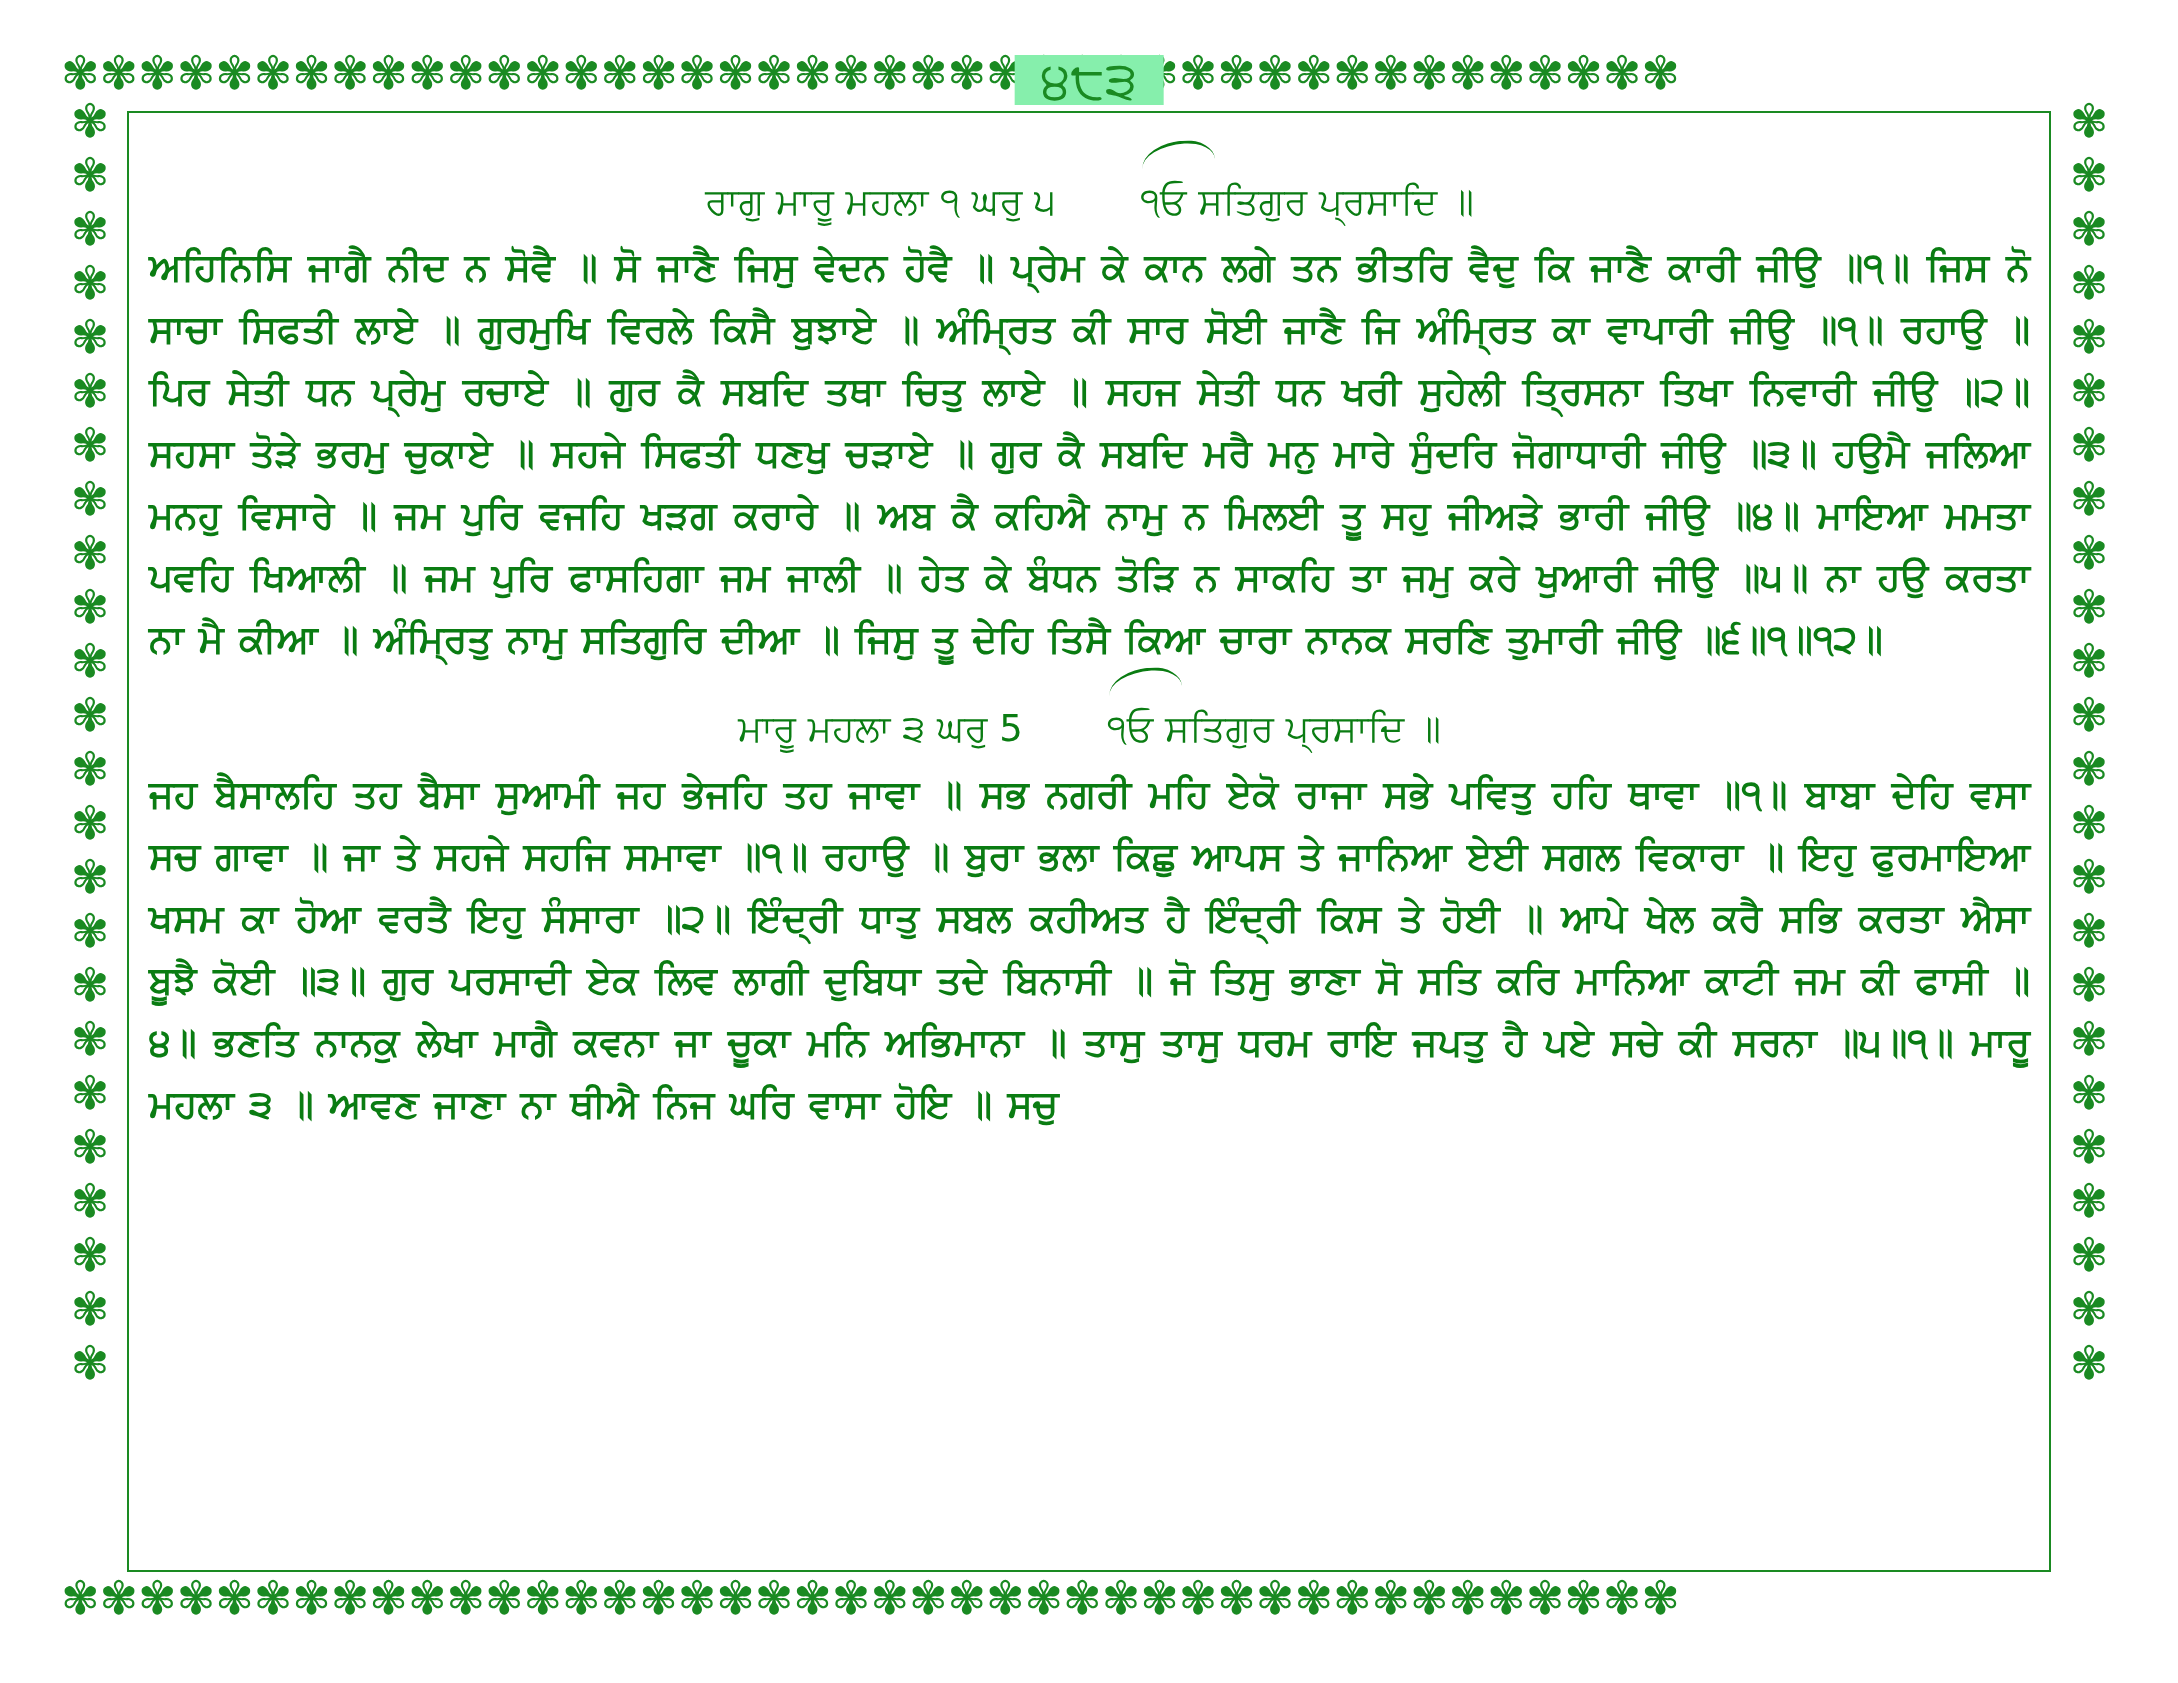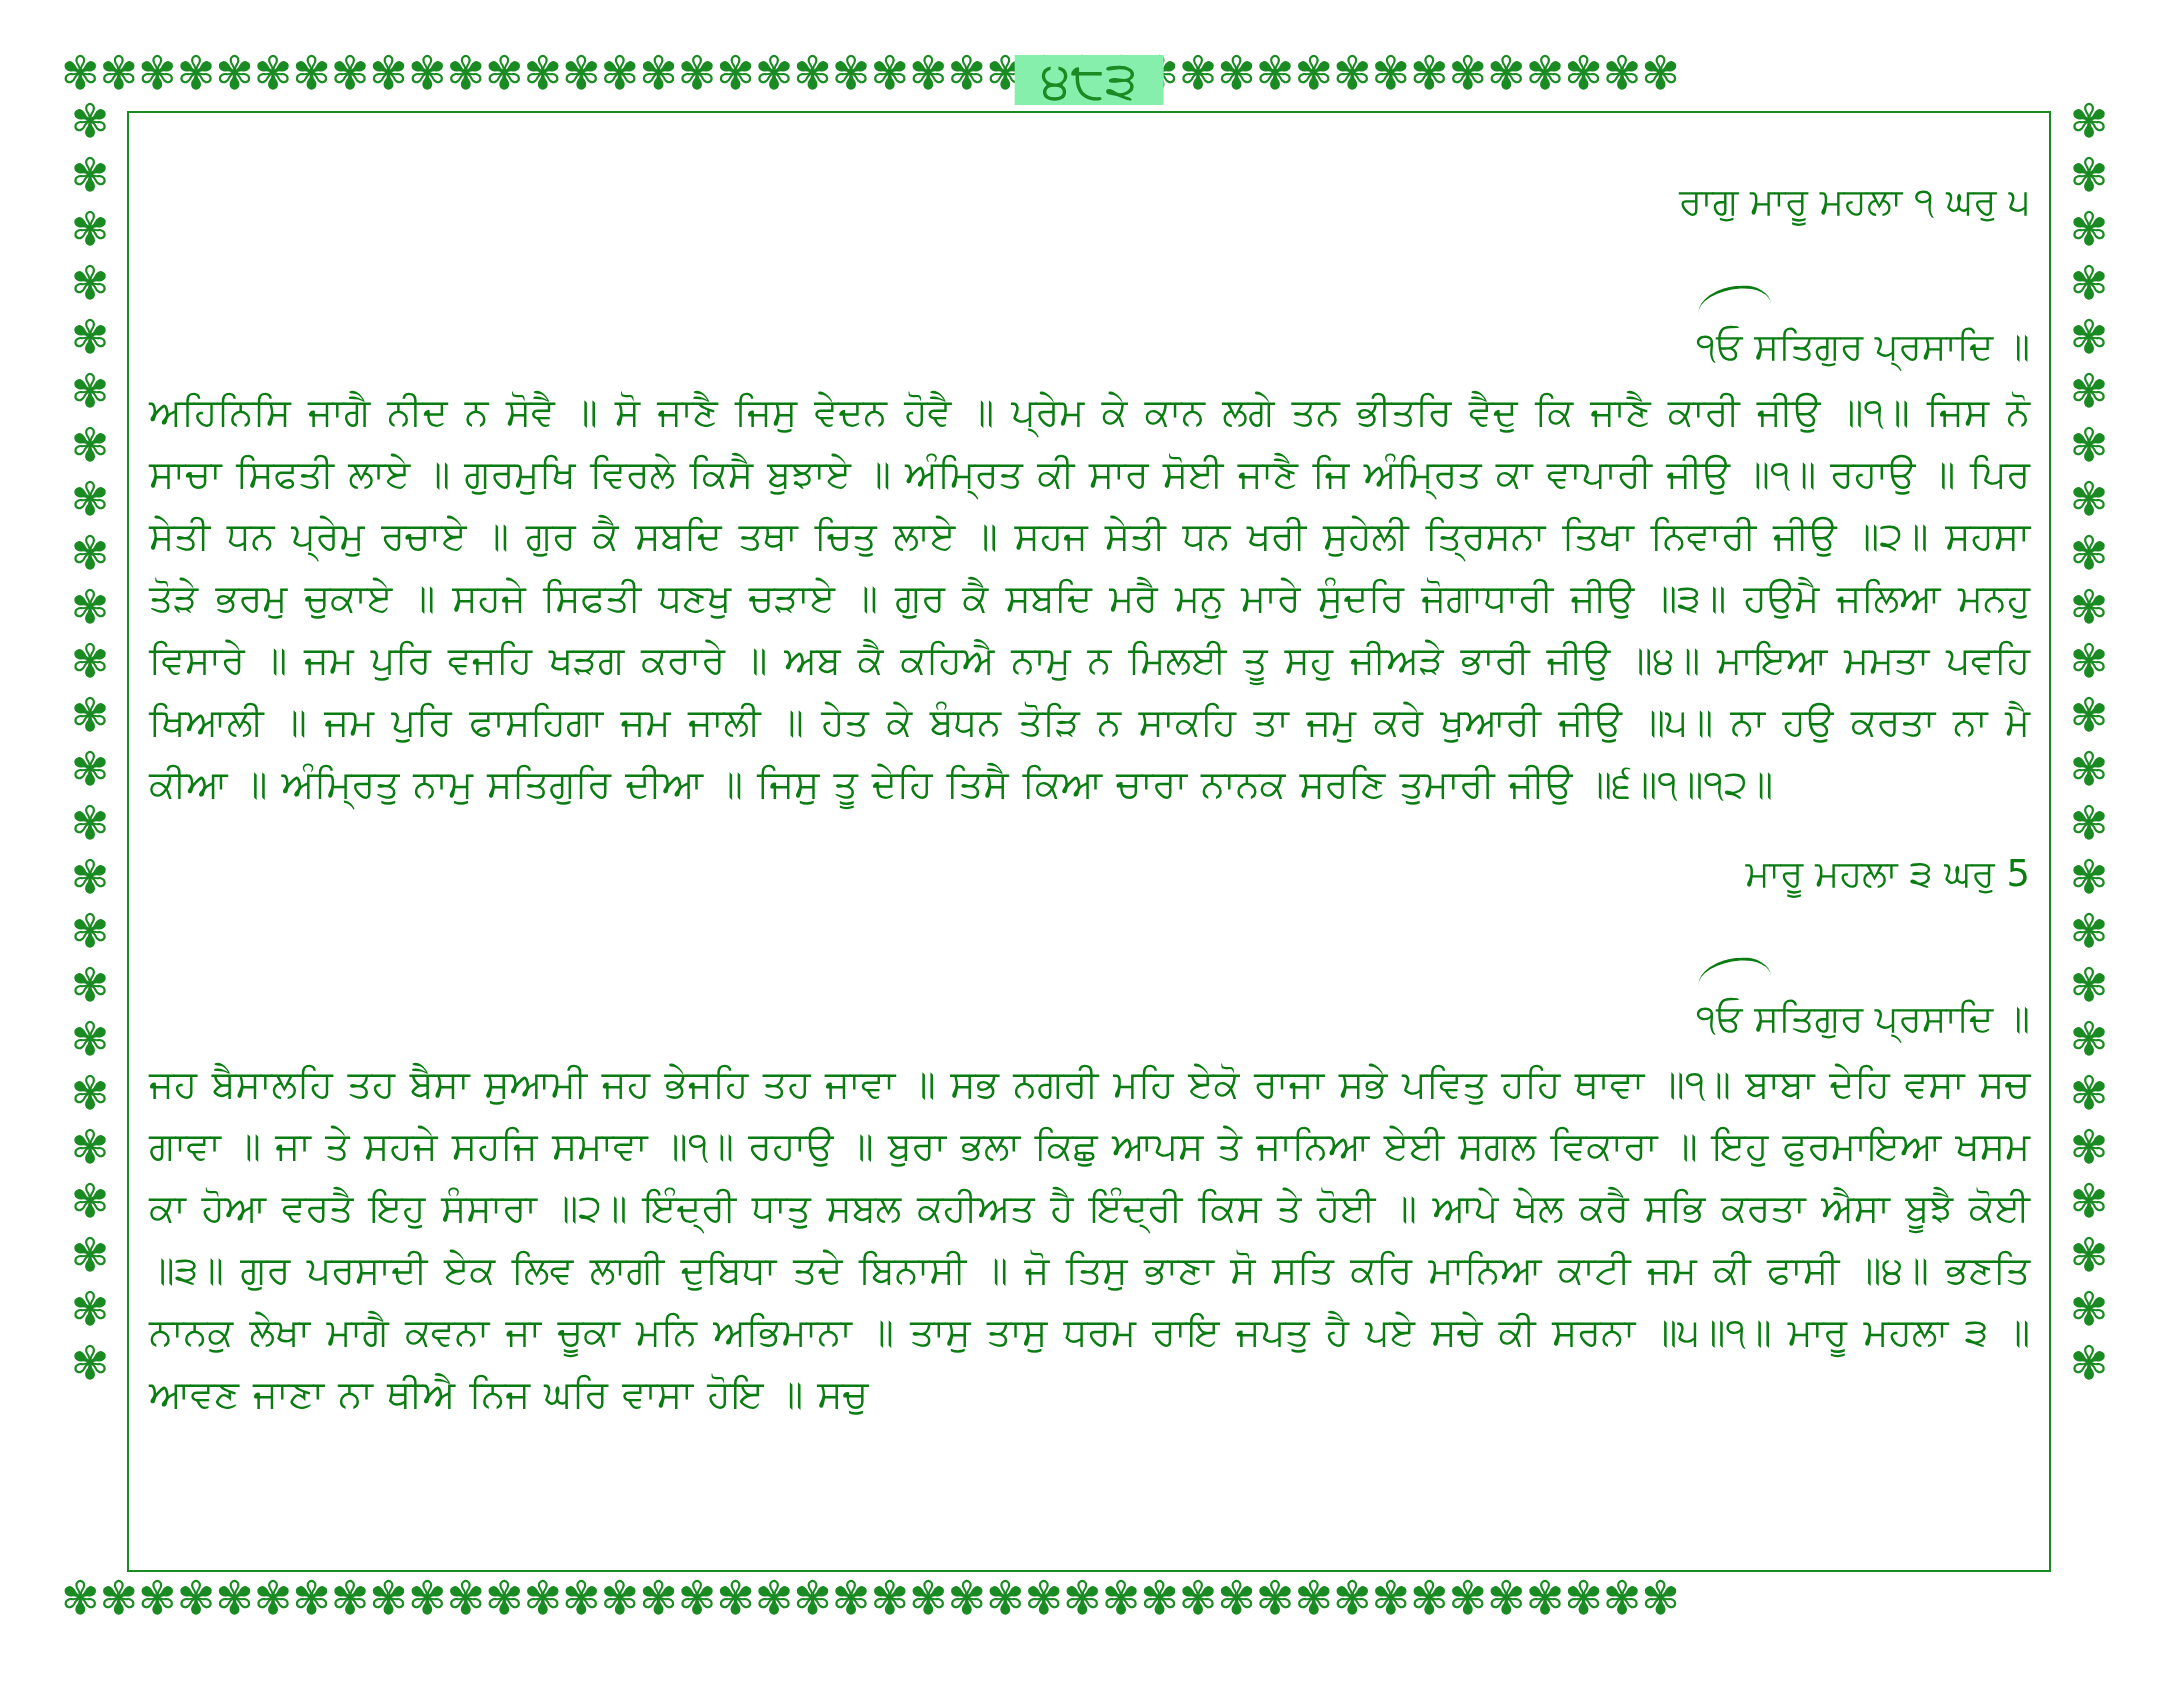--- a/index.html
+++ b/index.html
@@ -119,21 +119,20 @@
   .heading-line {
     display: flex;
     justify-content: center;
     align-items: flex-end;
     gap: 84px;
     font-size: 37px;
     line-height: 61px;
     color: #0a7c12;
     margin: 22px 0 4px 0;
     position: relative;
-    flex-direction: column;
   }
   .heading-line .title {
     white-space: nowrap;
   }
   .heading-line .mool {
     white-space: nowrap;
     position: relative;
   }
   
   .mool .arc {
@@ -152,20 +151,21 @@
   }
 
   .verse {
     font-size: 38px;
     line-height: 62px;
     color: #0a7c12;
     text-align: justify;
     text-align-last: left;
     word-spacing: 2px;
     margin: 0;
+    font-weight: bold;
   }
 
   .block-spacer {
     height: 6px;
   }
 </style>
 </head>
 <body>
 
 <div class="page">

